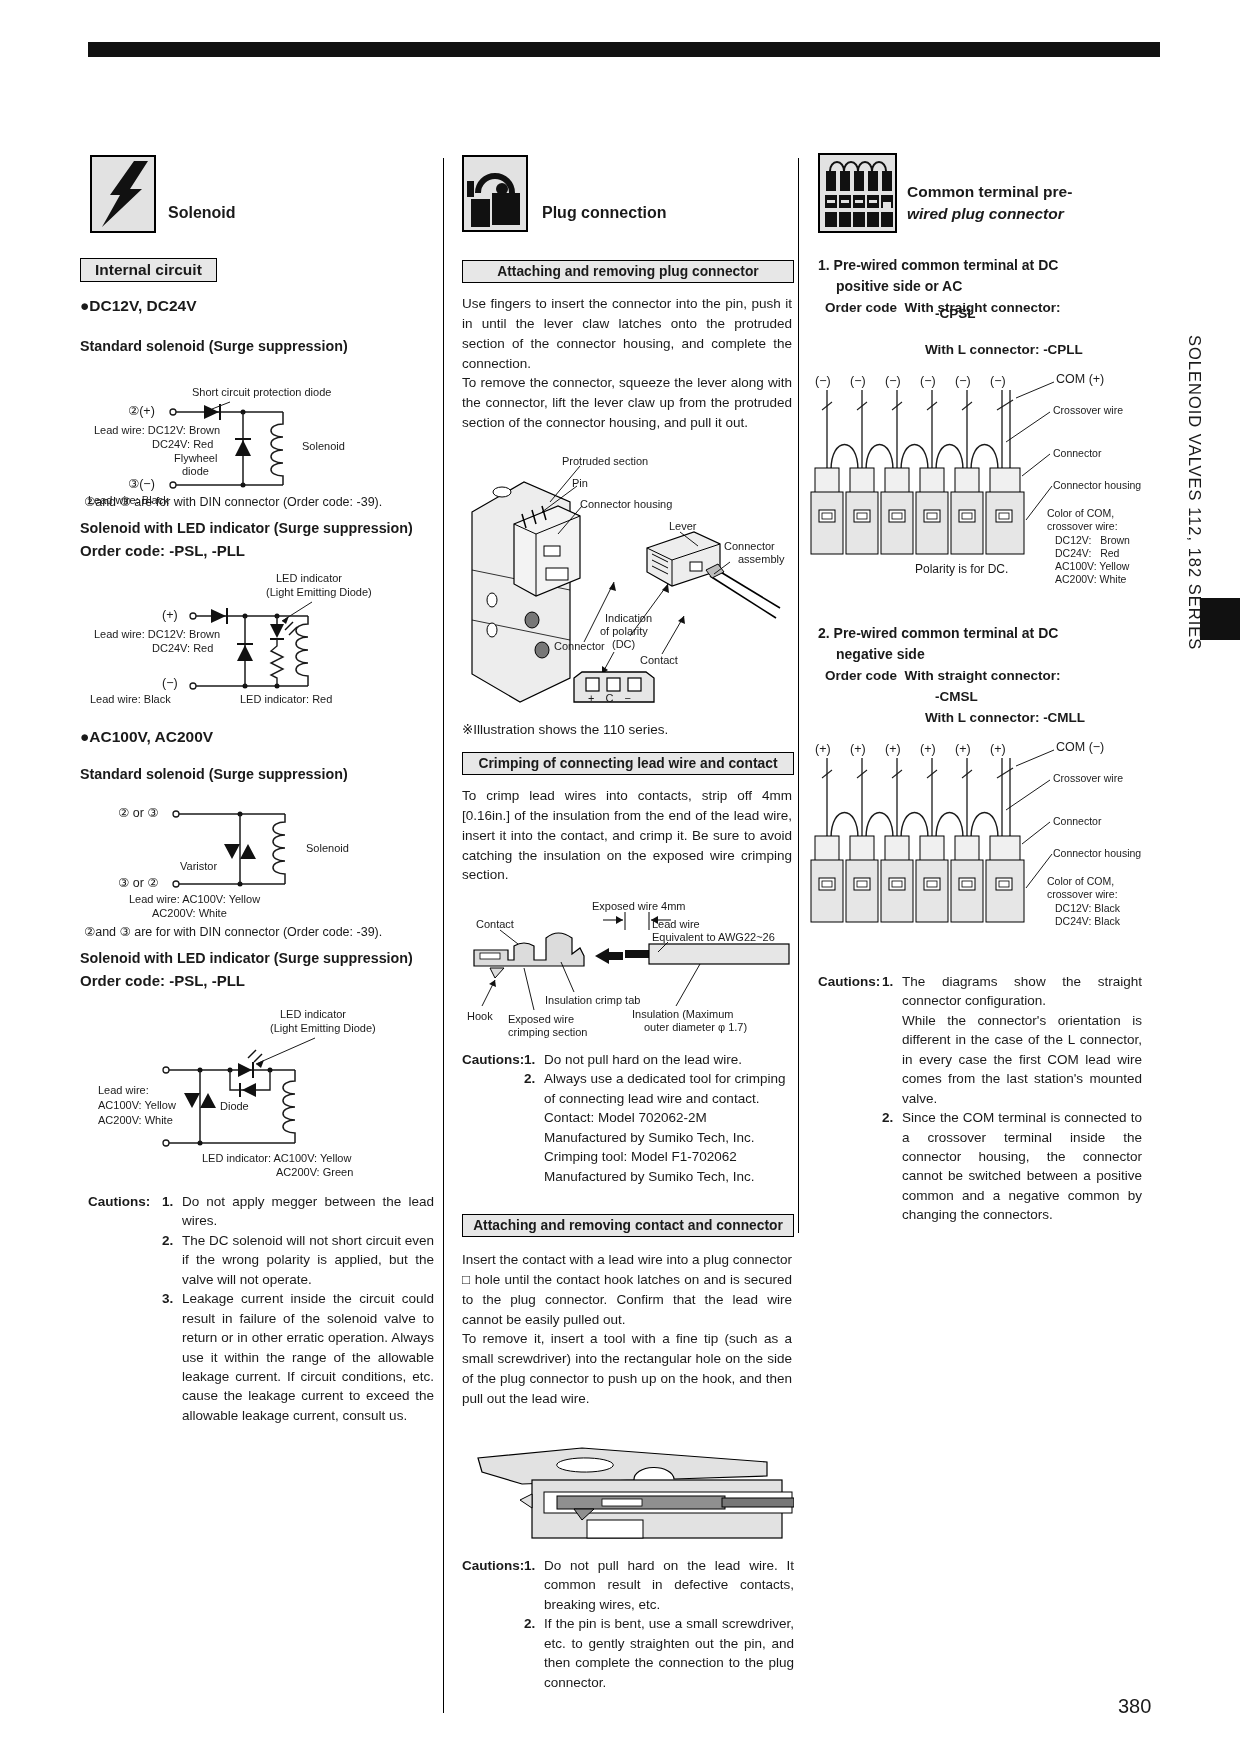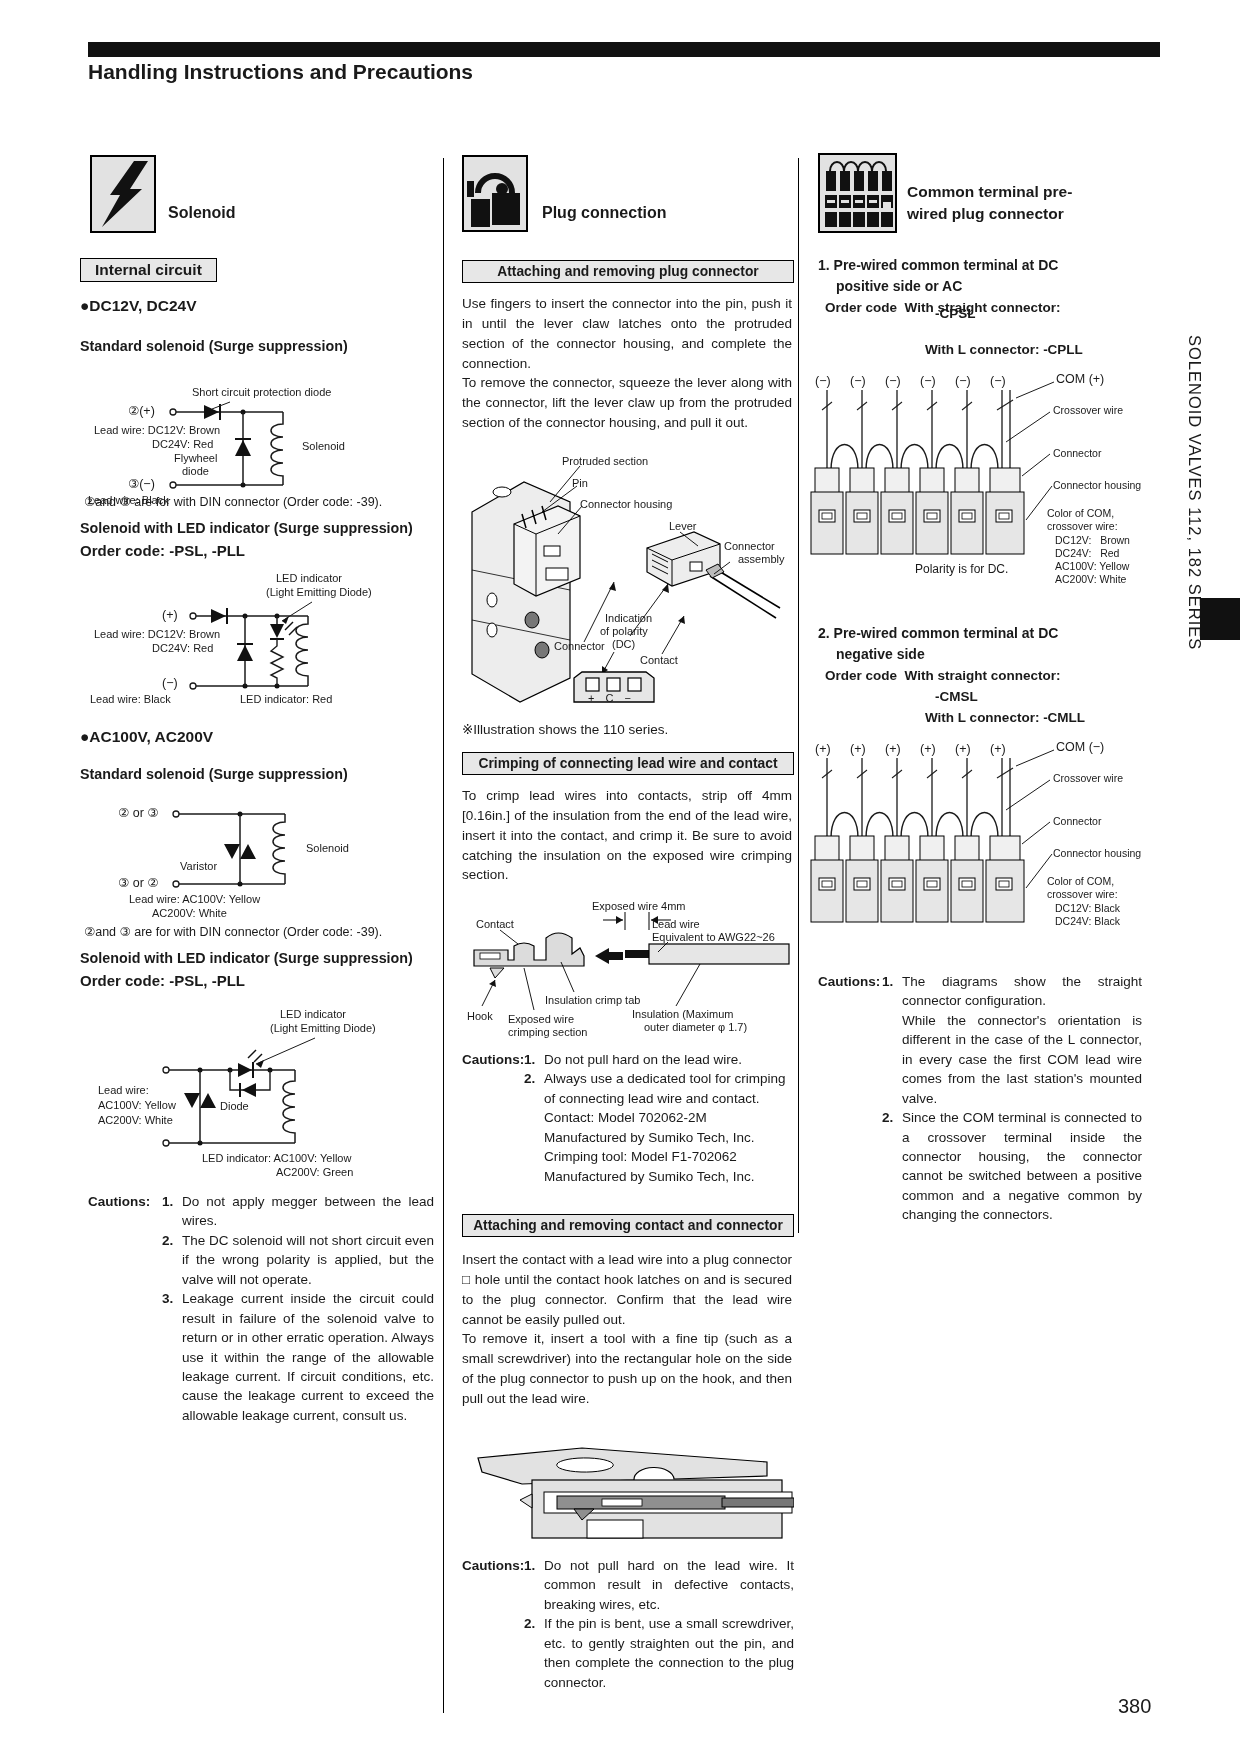--- a/index.html
+++ b/index.html
@@ -30,21 +30,20 @@
   .sidebar-text{position:absolute;writing-mode:vertical-rl;text-orientation:mixed;
         font-size:16.5px;letter-spacing:1px;white-space:nowrap;}
   .pagenum{position:absolute;font-size:20px;}
 </style>
 </head>
 <body>
 
 <div id="page">
 
   <div class="abs" style="left:88px;top:42px;width:1072px;height:15px;background:#111;"></div>
-  <div class="abs b" style="left:88px;top:60px;font-size:21px;">Handling Instructions and Precautions</div>
 
   <div class="vline" style="left:443px;top:158px;height:1555px;"></div>
   <div class="vline" style="left:798px;top:158px;height:1075px;"></div>
 
   <div class="abs" style="left:80px;top:0;width:356px;height:1752px;">
 
     <div class="abs" style="left:10px;top:155px;">
       <svg width="66" height="78">
         <rect x="1" y="1" width="64" height="76" fill="#e2e2e2" stroke="#000" stroke-width="2"></rect>
         <polygon points="44,6 20,40 30,40 12,72 52,34 40,34 58,6" fill="#111"></polygon>
@@ -393,21 +392,21 @@
         <rect x="63" y="42" width="12" height="13" fill="#111"></rect>
           <rect x="65" y="49" width="8" height="6" fill="#e2e2e2"></rect>
         <rect x="7" y="59" width="12" height="15" fill="#111"></rect>
         <rect x="21" y="59" width="12" height="15" fill="#111"></rect>
         <rect x="35" y="59" width="12" height="15" fill="#111"></rect>
         <rect x="49" y="59" width="12" height="15" fill="#111"></rect>
         <rect x="63" y="59" width="12" height="15" fill="#111"></rect>
       </svg>
     </div>
     <div class="abs icon-label" style="left:92px;top:183px;font-size:15.5px;">Common terminal pre-</div>
-    <div class="abs icon-label" style="left:92px;top:205px;font-size:15.5px;">wired plug connector</div>
+    <div class="abs icon-label" style="left:92px;top:205px;font-size:15.5px;font-style:italic;">wired plug connector</div>
 
     <div class="abs b" style="left:3px;top:257px;font-size:14px;">1. Pre-wired common terminal at DC</div>
     <div class="abs b" style="left:21px;top:278px;font-size:14px;">positive side or AC</div>
     <div class="abs b prespace" style="left:10px;top:300px;font-size:13.5px;">Order code  With straight connector:</div>
     <div class="abs b" style="left:120px;top:306px;font-size:13.5px;">-CPSL</div>
     <div class="abs b" style="left:110px;top:342px;font-size:13.5px;">With L connector: -CPLL</div>
 
     <div class="abs" style="left:-5px;top:370px;width:332px;height:245px;">
       <svg width="332" height="245">
         <g stroke="#1a1a1a" stroke-width="1.3" fill="none">

